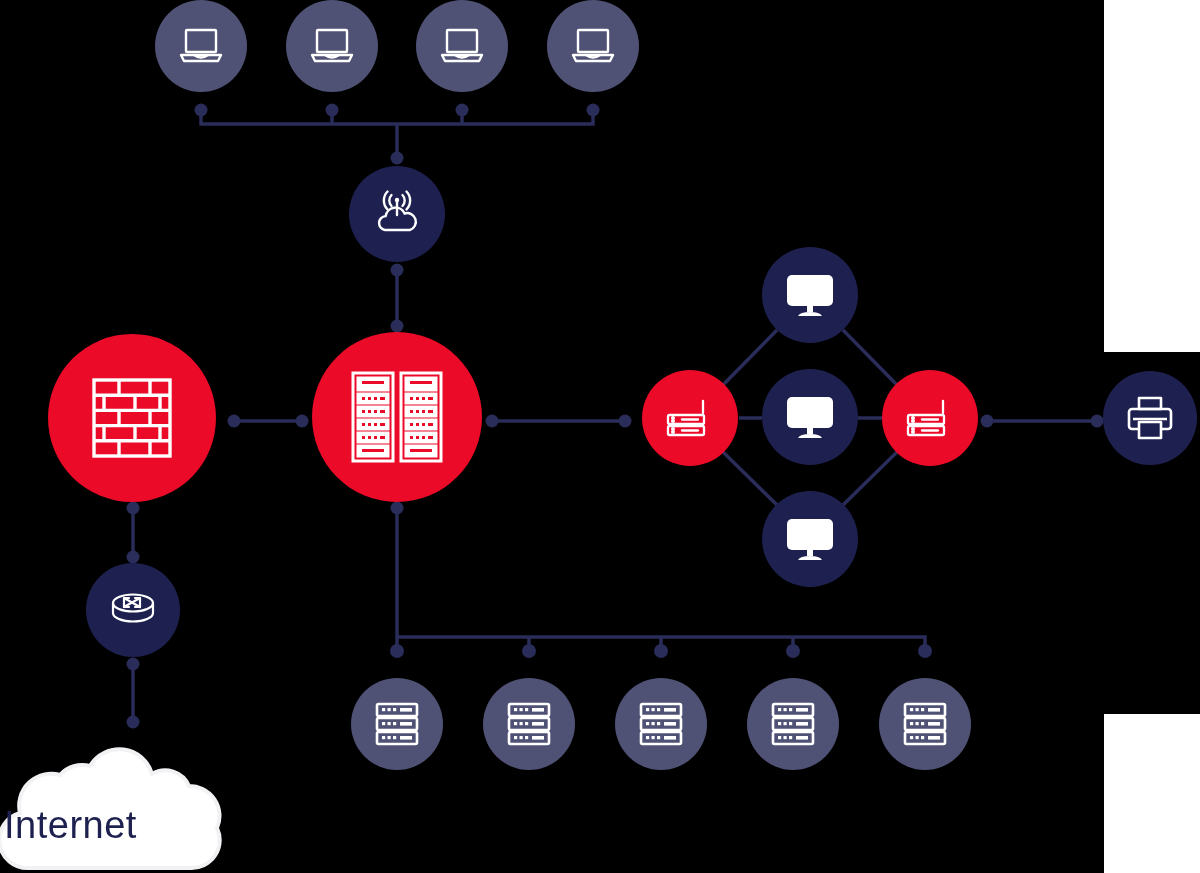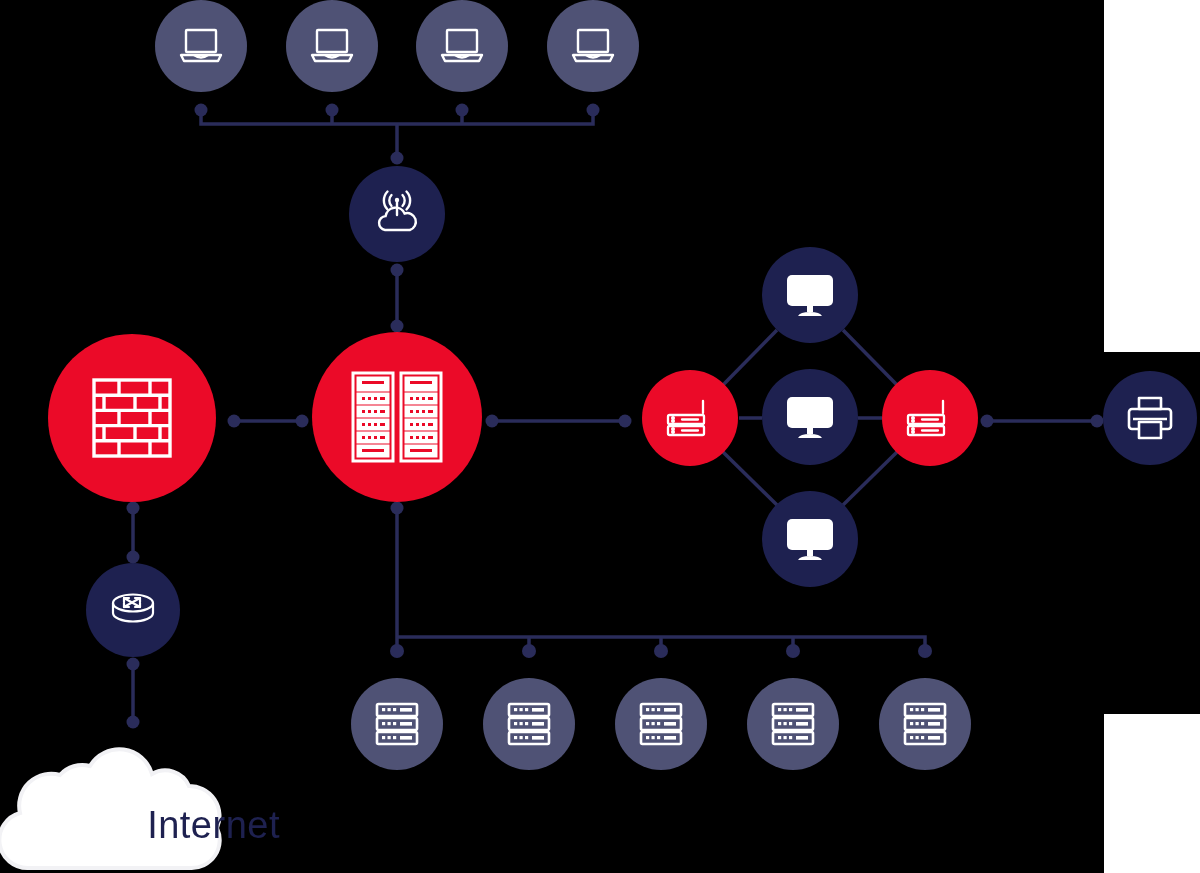--- a/index.html
+++ b/index.html
@@ -33,26 +33,26 @@
   .node svg { display: block; }
   #internet-cloud {
     position: absolute;
     display: flex;
     align-items: center;
     justify-content: center;
   }
   #internet-cloud .cloud-label {
     position: absolute;
     width: 100%;
-    text-align: right;
+    text-align: left;
     font-size: 38px;
     color: #1E2150;
     letter-spacing: 0.5px;
     top: 62px;
-    left: 10px;
+    left: 4px;
   }
   .white-block {
     position: absolute;
     background: #ffffff;
   }
 </style>
 </head>
 <body>
 
 <div id="diagram-root">

